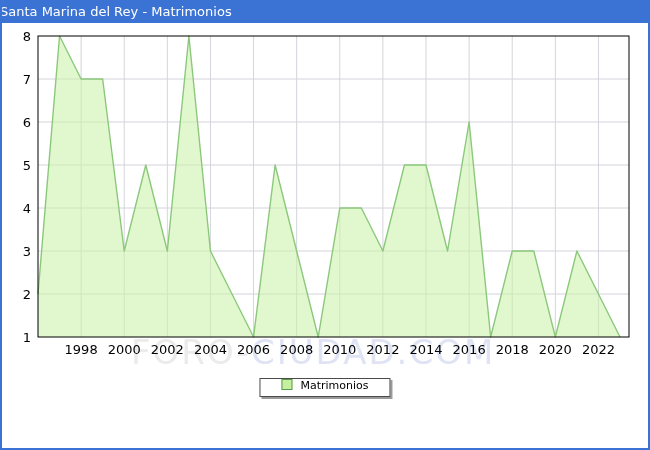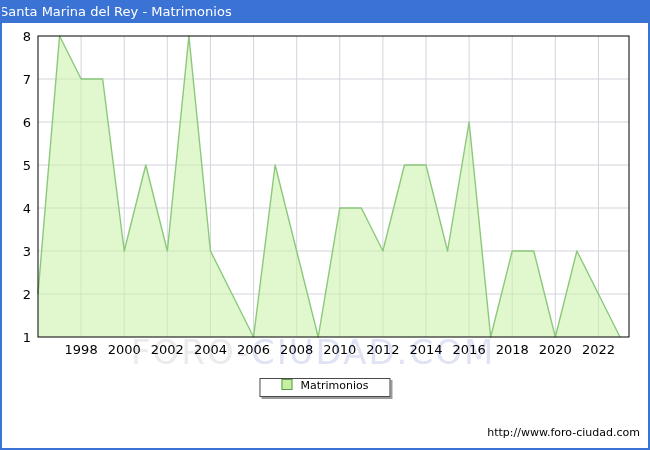--- a/index.html
+++ b/index.html
@@ -88,14 +88,13 @@
         <text x="555.3333333333334" y="354" text-anchor="middle" class="tick" fill="#000000">2020</text>
         <text x="598.4444444444445" y="354" text-anchor="middle" class="tick" fill="#000000">2022</text>
       </g>
   </svg>
 
   <div class="legend">
     <span class="swatch"></span>
     <span class="legend-text">Matrimonios</span>
   </div>
 
-  <a class="siteurl">http://www.foro-ciudad.com</a>
 </div>
 
 </body></html>

